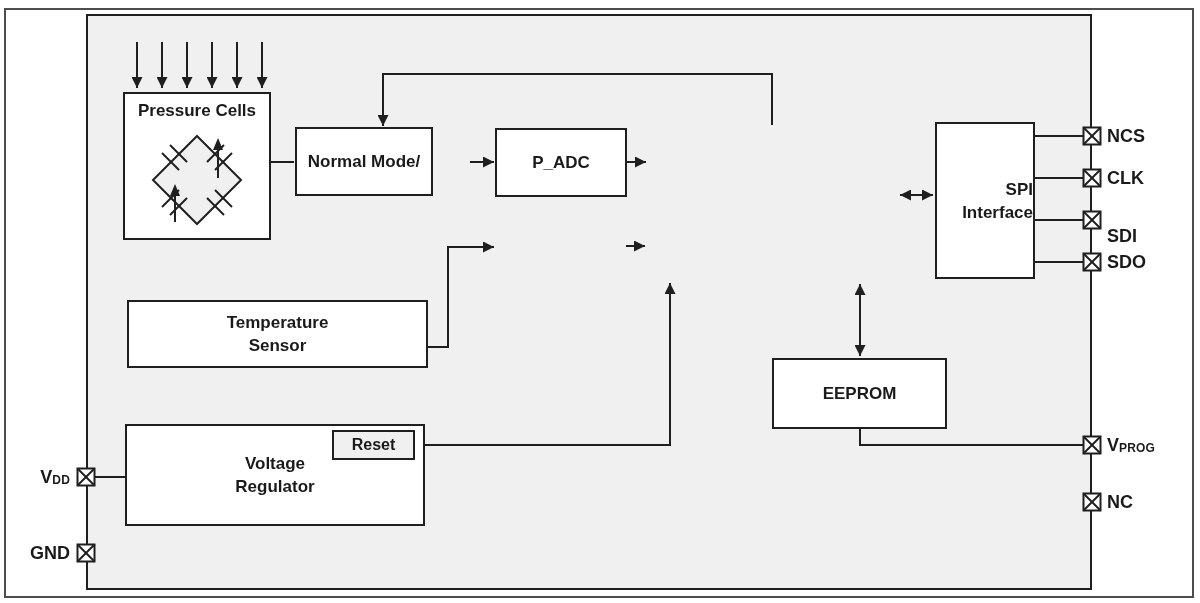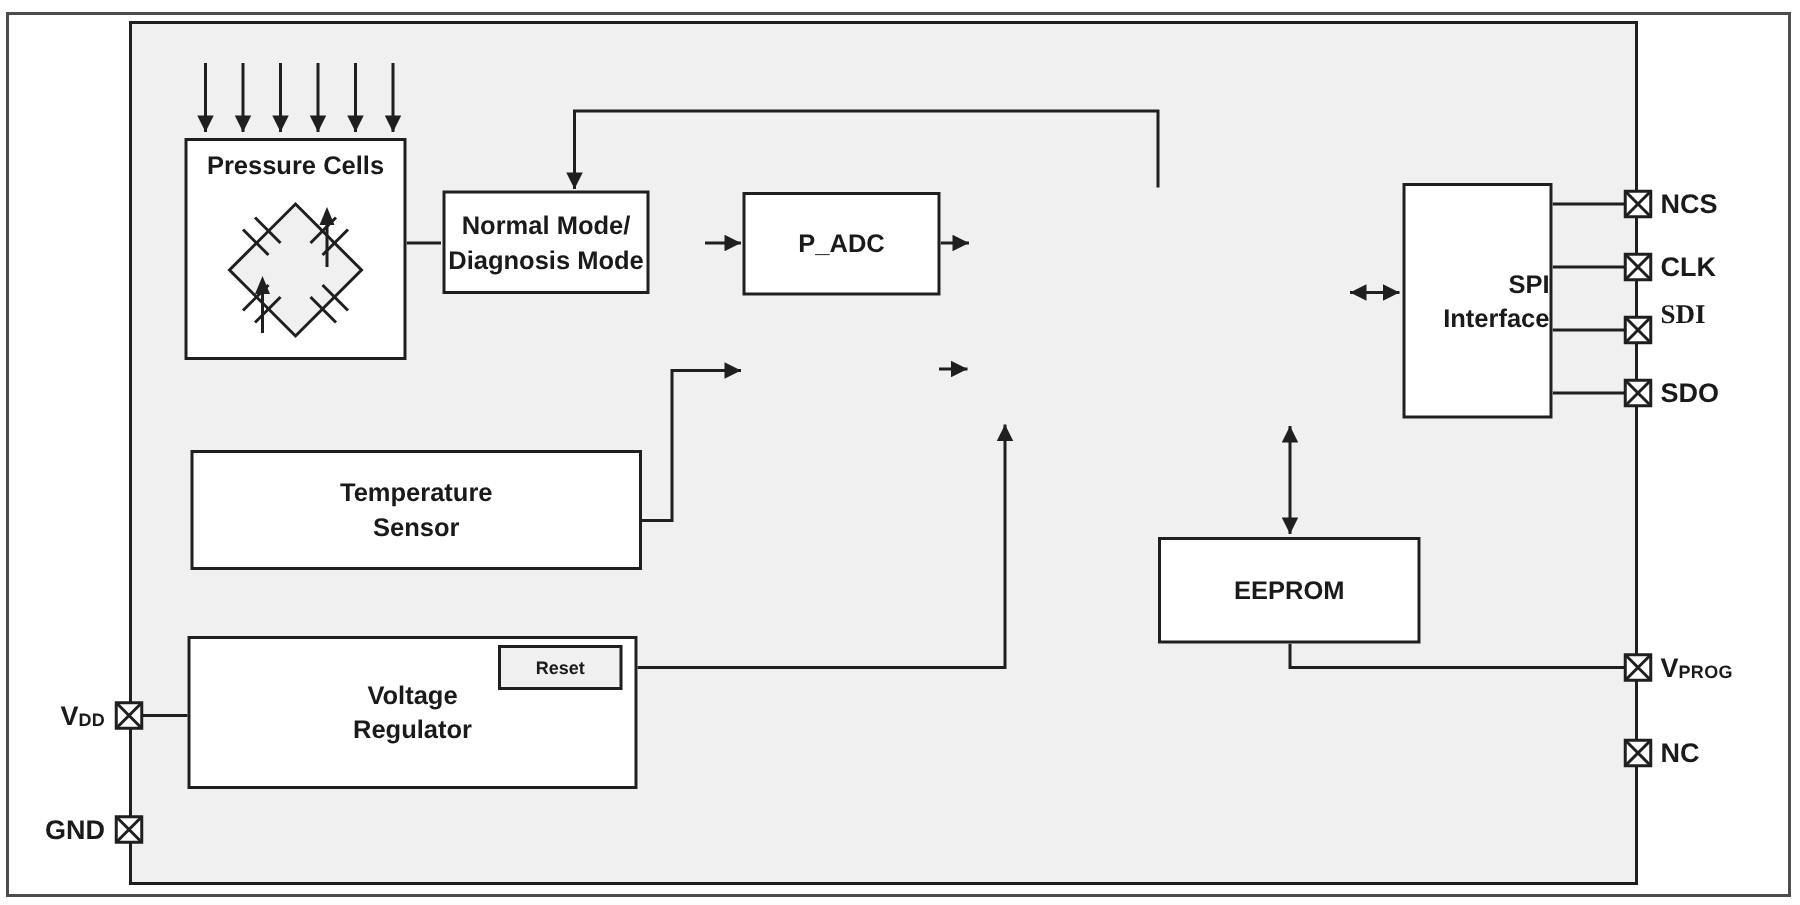--- a/index.html
+++ b/index.html
@@ -147,59 +147,58 @@
       <line x1="93" y1="54" x2="93" y2="22"></line>
       <polygon class="ah" points="93,14 88,26 98,26"></polygon>
 
       <line x1="50" y1="98" x2="50" y2="68"></line>
       <polygon class="ah" points="50,60 45,72 55,72"></polygon>
     </svg>
   </div>
 
   <div class="box" style="left:295px;top:127px;width:138px;height:69px;">
     <span>Normal Mode/</span>
-    <span>Diagnosis Mode</span>
   </div>
 
   <div class="box" style="left:495px;top:128px;width:132px;height:69px;justify-content:center;">
     <span>P_ADC</span>
   </div>
 
 
 
   <div class="box" style="left:935px;top:122px;width:100px;height:157px;align-items:flex-end;">
     <span>SPI</span>
     <span>Interface</span>
   </div>
 
-  <div class="box" style="left:127px;top:300px;width:301px;height:80px;">
+  <div class="box" style="left:127px;top:300px;width:301px;height:68px;">
     <span>Temperature</span>
     <span>Sensor</span>
   </div>
 
   <div class="box" style="left:772px;top:358px;width:175px;height:71px;">
     <span>EEPROM</span>
   </div>
 
   <div class="box" style="left:125px;top:424px;width:300px;height:102px;">
     <span>Voltage</span>
     <span>Regulator</span>
   </div>
 
-  <div class="box gray" style="left:332px;top:430px;width:83px;height:30px;font-size:12px;line-height:16px;justify-content:center;">
+  <div class="box gray" style="left:332px;top:430px;width:83px;height:30px;font-size:16px;line-height:16px;justify-content:center;">
     <span>Reset</span>
   </div>
 
   <div class="pin-label" style="left:1107px;top:125px;">
     <span>NCS</span>
   </div>
   <div class="pin-label" style="left:1107px;top:167px;">
     <span>CLK</span>
   </div>
-  <div class="pin-label" style="left:1107px;top:198px;font-family:Liberation Serif, serif;">
+  <div class="pin-label" style="left:1107px;top:225px;">
     <span>SDI</span>
   </div>
   <div class="pin-label" style="left:1107px;top:251px;">
     <span>SDO</span>
   </div>
   <div class="pin-label" style="left:1107px;top:434px;">
     <span>V</span><span class="sub">PROG</span>
   </div>
   <div class="pin-label" style="left:1107px;top:491px;">
     <span>NC</span>

